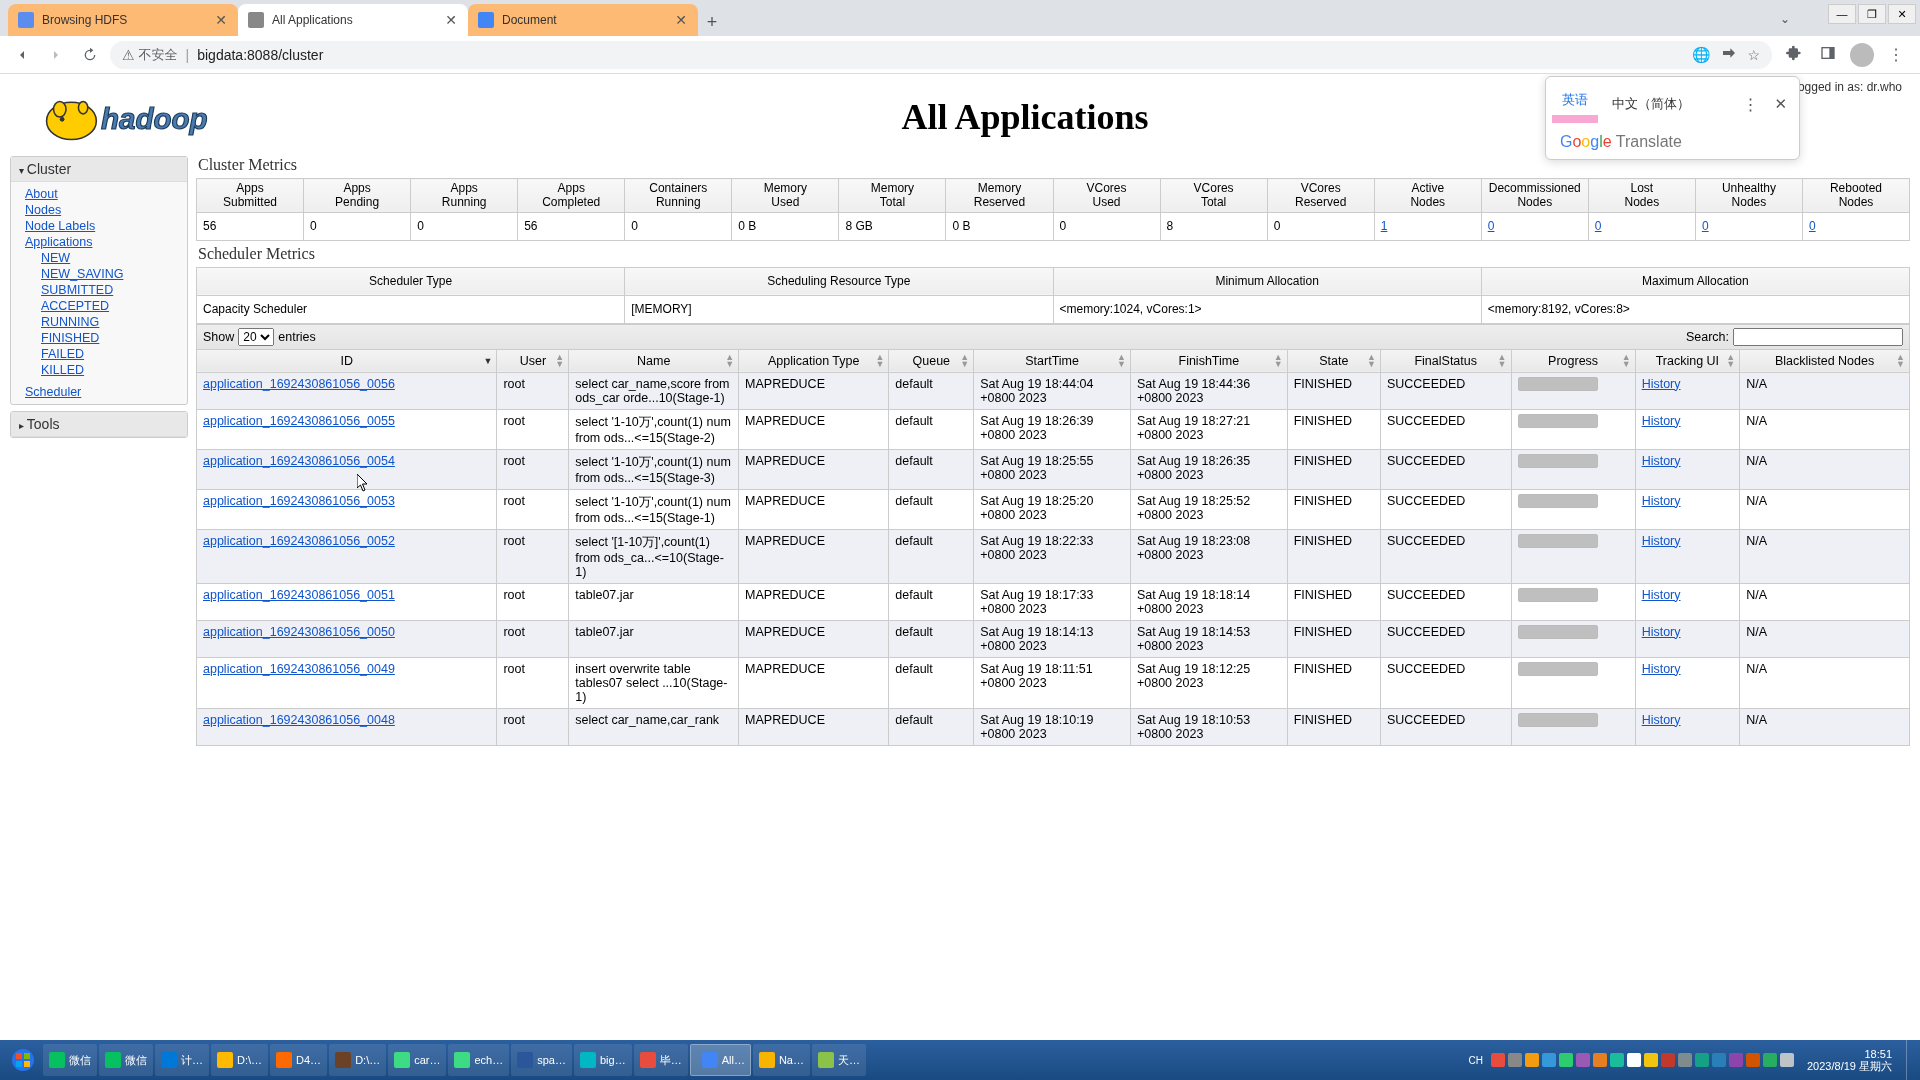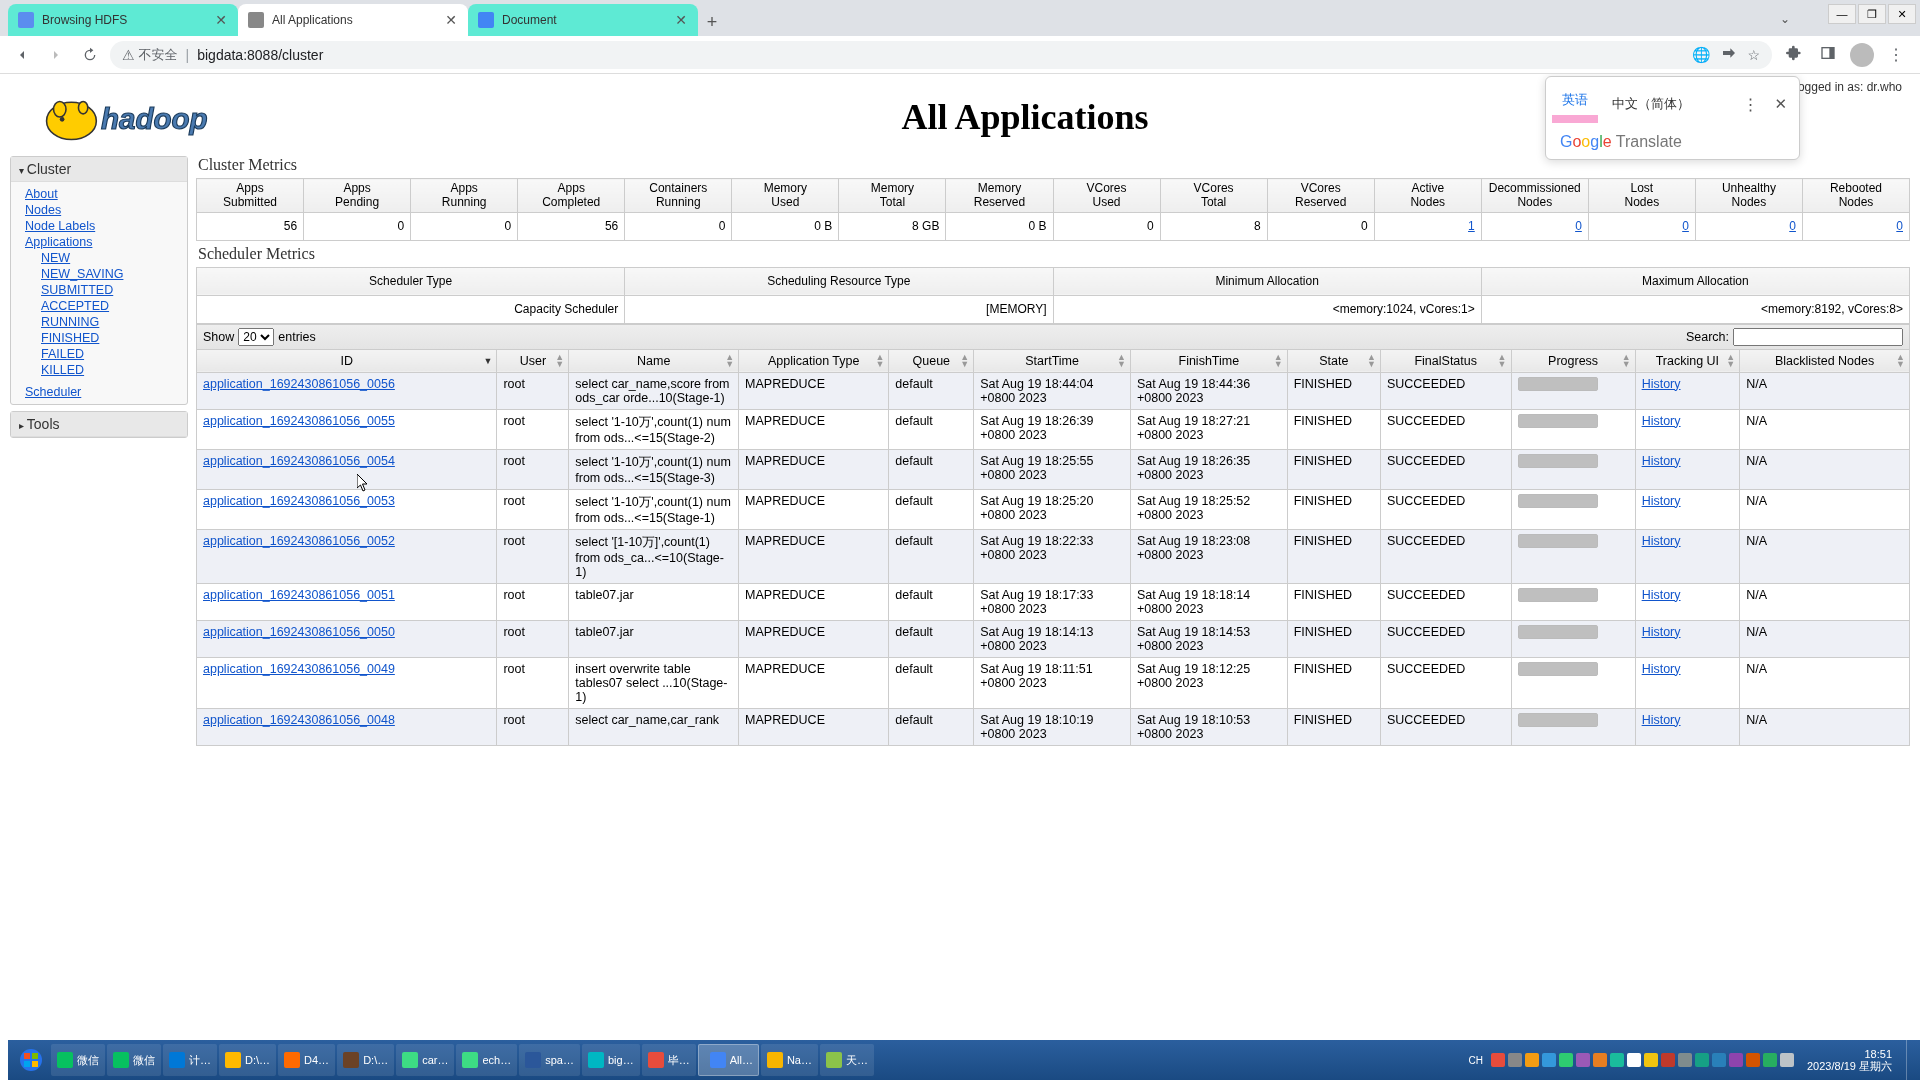--- a/index.html
+++ b/index.html
@@ -2,21 +2,21 @@
 <html><head>
 <meta charset="utf-8">
 <style>
   * { box-sizing: border-box; }
   html, body { margin: 0; padding: 0; }
   body { font-family: Arial, sans-serif; font-size: 13px; background: #fff; overflow: hidden; width: 1920px; height: 1080px; position: relative; }
   a { color: #1155cc; }
 
   
   .tabbar { height: 36px; background: #dee1e6; display: flex; align-items: flex-end; padding-left: 8px; position: relative; }
-  .tab { height: 32px; min-width: 230px; max-width: 240px; background: #5eead4; border-radius: 8px 8px 0 0; display: flex; align-items: center; padding: 0 10px; font-size: 12px; color: #333; position: relative; }
+  .tab { height: 32px; min-width: 230px; max-width: 240px; background: #fdba74; border-radius: 8px 8px 0 0; display: flex; align-items: center; padding: 0 10px; font-size: 12px; color: #333; position: relative; }
   .tab.active { background: #fff; }
   .tab .favicon { width: 16px; height: 16px; margin-right: 8px; border-radius: 2px; display: inline-block; }
   .tab .title { flex: 1; white-space: nowrap; overflow: hidden; text-overflow: ellipsis; }
   .tab .close { width: 14px; height: 14px; color: #555; font-size: 14px; line-height: 14px; text-align: center; cursor: pointer; }
   .newtab { width: 28px; height: 28px; display: flex; align-items: center; justify-content: center; color: #555; font-size: 18px; cursor: pointer; }
   .tab-controls-right { position: absolute; right: 4px; top: 4px; display: flex; gap: 2px; }
   .tab-controls-right .wbtn { width: 28px; height: 20px; background: #f0f0f0; border: 1px solid #ccc; font-size: 11px; display: flex; align-items: center; justify-content: center; cursor: pointer; }
   .tab-dropdown { position: absolute; right: 130px; top: 12px; color: #555; cursor: pointer; font-size:12px;}
 
   
@@ -55,21 +55,21 @@
   .sidebox h3::before { content: "▾ "; font-size: 10px; }
   .sidebox.collapsed h3::before { content: "▸ "; font-size: 10px; }
   .sidebox ul { list-style: none; margin: 0; padding: 4px 0; }
   .sidebox li a { display: block; padding: 1px 14px; font-size: 12.5px; text-decoration: underline; }
   .sidebox li.sub a { padding-left: 30px; }
 
   .main { flex: 1; min-width: 0; }
   .section-title { font-size: 16px; font-weight: normal; color: #333; margin: 0 0 4px 2px; font-family: Georgia, serif; }
 
   table.metrics { width: 100%; border-collapse: collapse; font-size: 12px; table-layout: fixed; }
-  table.metrics th, table.metrics td { border: 1px solid #ccc; padding: 2px 6px; text-align: right; vertical-align: middle; background: #fff; height: 28px; }
+  table.metrics th, table.metrics td { border: 1px solid #ccc; padding: 2px 6px; text-align: left; vertical-align: middle; background: #fff; height: 28px; }
   table.metrics th { background: linear-gradient(#f8f8f8, #eee); font-weight: normal; text-align: center; line-height: 1.2; }
   table.metrics td a { text-decoration: underline; }
 
   .tablectrl { display: flex; align-items: center; padding: 3px 6px; font-size: 12.5px; background: linear-gradient(#eee,#e4e4e4); border:1px solid #ccc; border-bottom:none;}
   .tablectrl .showlbl { margin-right: 4px; }
   .tablectrl select { font-size: 12px; }
   .tablectrl .entries { margin-left: 4px; }
   .tablectrl .search { margin-left: auto; display: flex; align-items: center; gap: 4px; }
   .tablectrl .search input { width: 170px; height: 18px; font-size: 12px; }
 
@@ -90,21 +90,21 @@
   .col-fstatus { width: 100px; }
   .col-prog { width: 95px; }
   .col-track { width: 80px; }
   .col-black { width: 130px; }
   .progressbar { width: 80px; height: 14px; border: 1px solid #bbb; background: repeating-linear-gradient(45deg, #ddd, #ddd 4px, #d2d2d2 4px, #d2d2d2 8px); border-radius: 2px; position: relative; }
   .progressbar .fill { position: absolute; inset: 0; background: #bfbfbf; }
 
   .cursor-img { position: absolute; left: 357px; top: 400px; width: 12px; height: 18px; z-index: 20; pointer-events: none; }
 
   
-  .taskbar { position: absolute; bottom: 0; left: 8px; right: 0; height: 40px; background: linear-gradient(#2b5f9e, #1a4a82); display: flex; align-items: center; padding: 0 4px; color: #fff; font-size: 12px; z-index:50;}
+  .taskbar { position: absolute; bottom: 0; left: 0; right: 0; height: 40px; background: linear-gradient(#2b5f9e, #1a4a82); display: flex; align-items: center; padding: 0 4px; color: #fff; font-size: 12px; z-index:50;}
   .taskbar .start { width: 38px; height: 32px; display:flex; align-items:center; justify-content:center; cursor:pointer;}
   .taskbar .start svg { width:24px; height:24px;}
   .task { height: 32px; min-width: 52px; padding: 0 6px; display: flex; align-items: center; gap: 4px; background: rgba(255,255,255,0.1); margin: 0 1px; border-radius: 2px; cursor: pointer; max-width: 72px;}
   .task.active { background: rgba(255,255,255,0.25); box-shadow: inset 0 0 0 1px rgba(255,255,255,0.3); padding-left: 12px; }
   .task .ticon { width: 16px; height: 16px; border-radius: 2px; flex-shrink: 0; }
   .task .tlabel { font-size: 11px; white-space: nowrap; overflow: hidden; text-overflow: ellipsis; }
   .tray { margin-left: auto; display: flex; align-items: center; gap: 5px; padding: 0 6px; }
   .tray .ticon { width: 16px; height: 16px;}
   .clock { text-align: right; line-height: 1.1; font-size: 11px; padding: 0 8px; }
   .desktop-peek { width: 10px; height: 40px; border-left: 1px solid rgba(255,255,255,0.3); cursor: pointer; }

